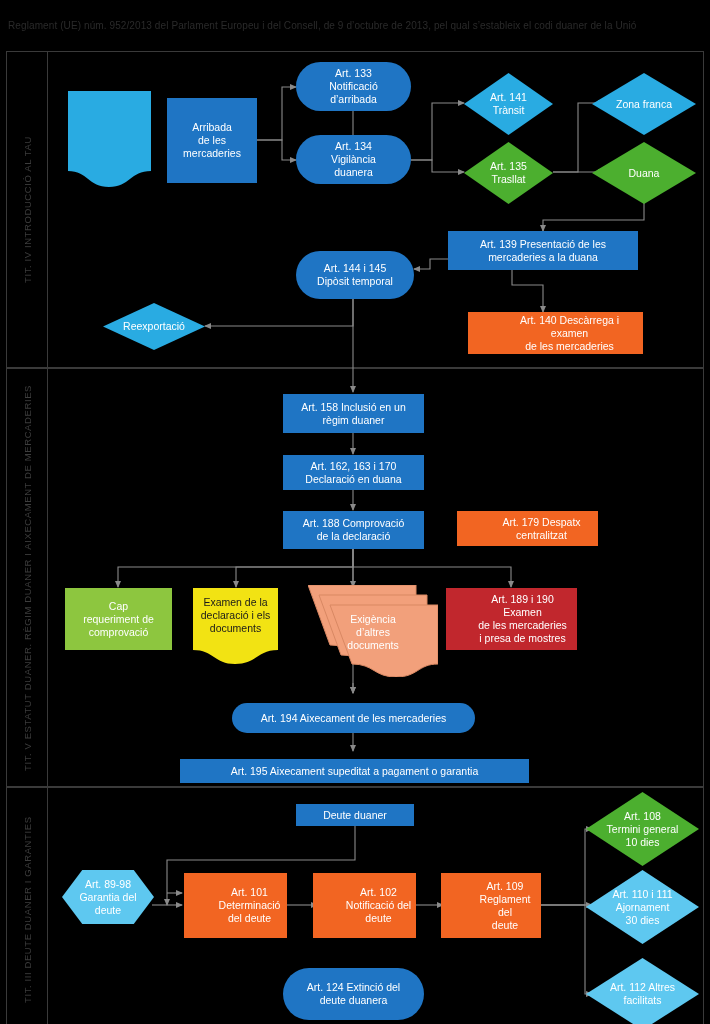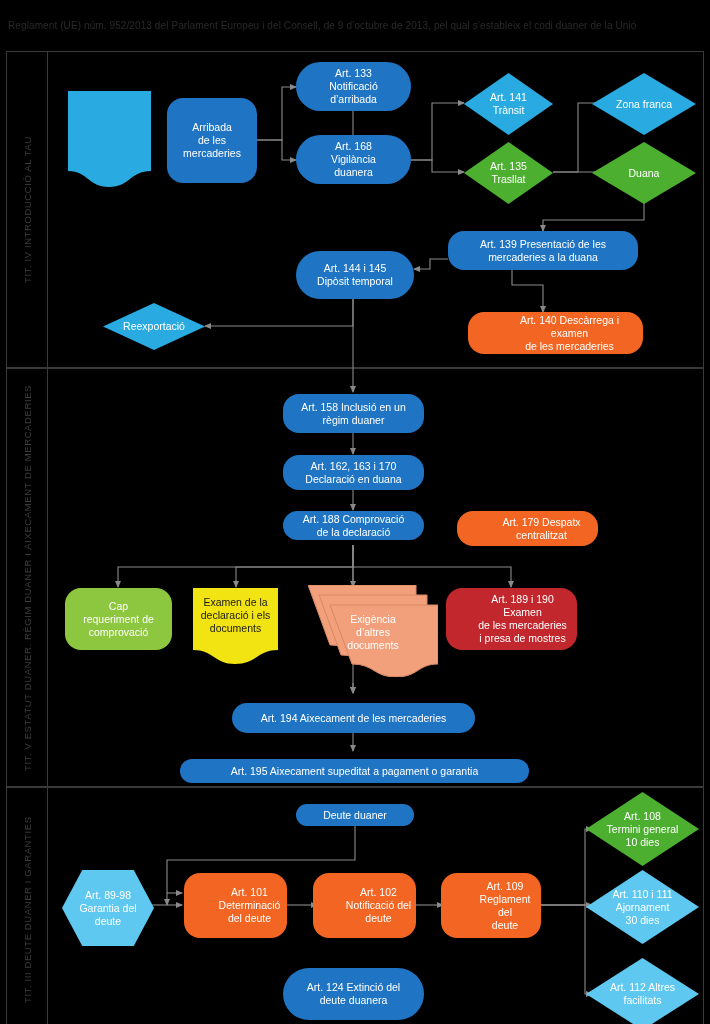--- a/index.html
+++ b/index.html
@@ -12,21 +12,21 @@
 
   
   .frame{position:absolute;border:1px solid #3a3a3a;box-sizing:border-box;}
   .band-label{position:absolute;writing-mode:vertical-rl;transform:rotate(180deg);
         font-size:9.5px;letter-spacing:.6px;color:#3d3d3d;text-align:center;
         display:flex;align-items:center;justify-content:center;line-height:11px;}
 
   
   .n{position:absolute;box-sizing:border-box;display:flex;align-items:center;
      justify-content:center;text-align:center;color:#fff;font-size:10.5px;
-     line-height:13px;padding:2px 4px;border-radius:16px;}
+     line-height:13px;padding:2px 4px;}
   .rect{}
   .round{border-radius:26px;}
   .blue{background:#1f75c4;text-align:center;}
   .lgreen{background:#8dc63f;}
   .orange{background:#f26522;padding-left:32px;}
   .red{background:#c1272d;}
 
   .diamond{position:absolute;display:flex;align-items:center;justify-content:center;
      text-align:center;color:#fff;font-size:10.5px;line-height:13px;
      clip-path:polygon(50% 0,100% 50%,50% 100%,0 50%);}
@@ -135,21 +135,21 @@
   <div class="n round blue" style="left:296px;top:47px;width:115px;height:49px;">
     <span>
       <span>Art. 133</span><br>
       <span>Notificació</span><br>
       <span>d’arribada</span>
     </span>
   </div>
 
   <div class="n round blue" style="left:296px;top:120px;width:115px;height:49px;">
     <span>
-      <span>Art. 168</span><br>
+      <span>Art. 134</span><br>
       <span>Vigilància</span><br>
       <span>duanera</span>
     </span>
   </div>
 
   <div class="diamond" style="left:464px;top:58px;width:89px;height:62px;background:#29abe2;">
     <span>
       <span>Art. 141</span><br>
       <span>Trànsit</span>
     </span>
@@ -202,21 +202,21 @@
     </span>
   </div>
 
   <div class="n rect blue" style="left:283px;top:440px;width:141px;height:35px;">
     <span>
       <span>Art. 162, 163 i 170</span><br>
       <span>Declaració en duana</span>
     </span>
   </div>
 
-  <div class="n rect blue" style="left:283px;top:496px;width:141px;height:29px;">
+  <div class="n rect blue" style="left:283px;top:496px;width:141px;height:38px;">
     <span>
       <span>Art. 188 Comprovació</span><br>
       <span>de la declaració</span>
     </span>
   </div>
 
   <div class="n rect orange" style="left:457px;top:496px;width:141px;height:35px;">
     <span>
       <span>Art. 179 Despatx</span><br>
       <span>centralitzat</span>
@@ -268,21 +268,21 @@
   </div>
 
   <div class="n rect blue" style="left:180px;top:744px;width:349px;height:24px;">
     <span>Art. 195 Aixecament supeditat a pagament o garantia</span>
   </div>
 
   <div class="n rect blue" style="left:296px;top:789px;width:118px;height:22px;">
     <span>Deute duaner</span>
   </div>
 
-  <div class="hex" style="left:62px;top:855px;width:92px;height:76px;background:#5ec8f0;">
+  <div class="hex" style="left:62px;top:855px;width:92px;height:54px;background:#5ec8f0;">
     <span>
       <span>Art. 89-98</span><br>
       <span>Garantia del</span><br>
       <span>deute</span>
     </span>
   </div>
 
   <div class="n rect orange" style="left:184px;top:858px;width:103px;height:65px;">
     <span>
       <span>Art. 101</span><br>

